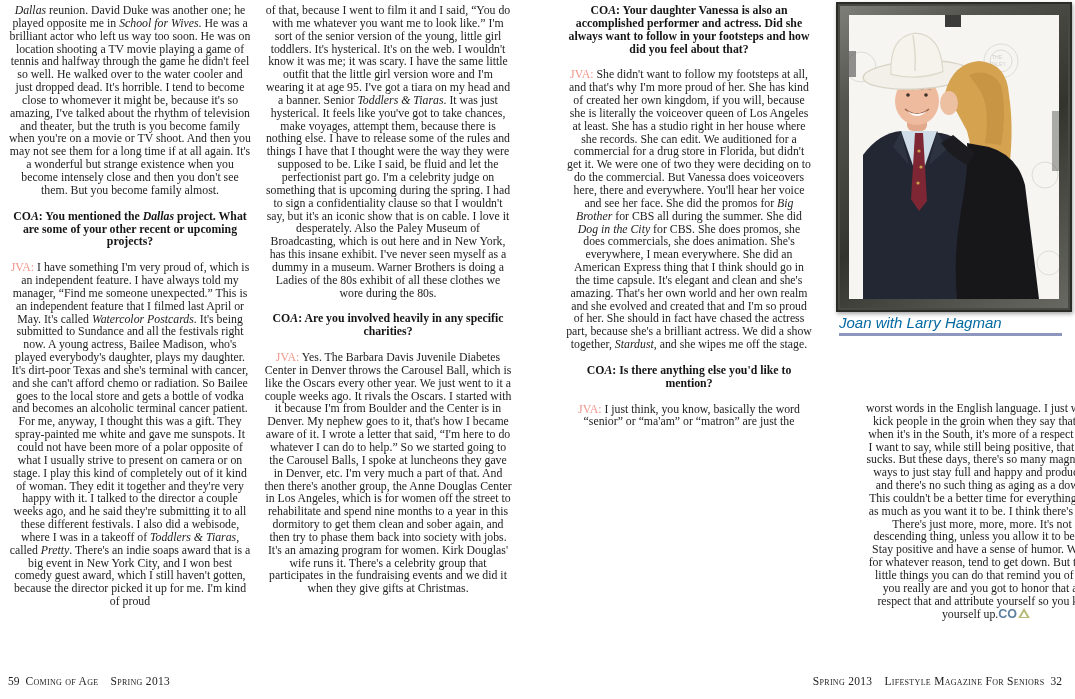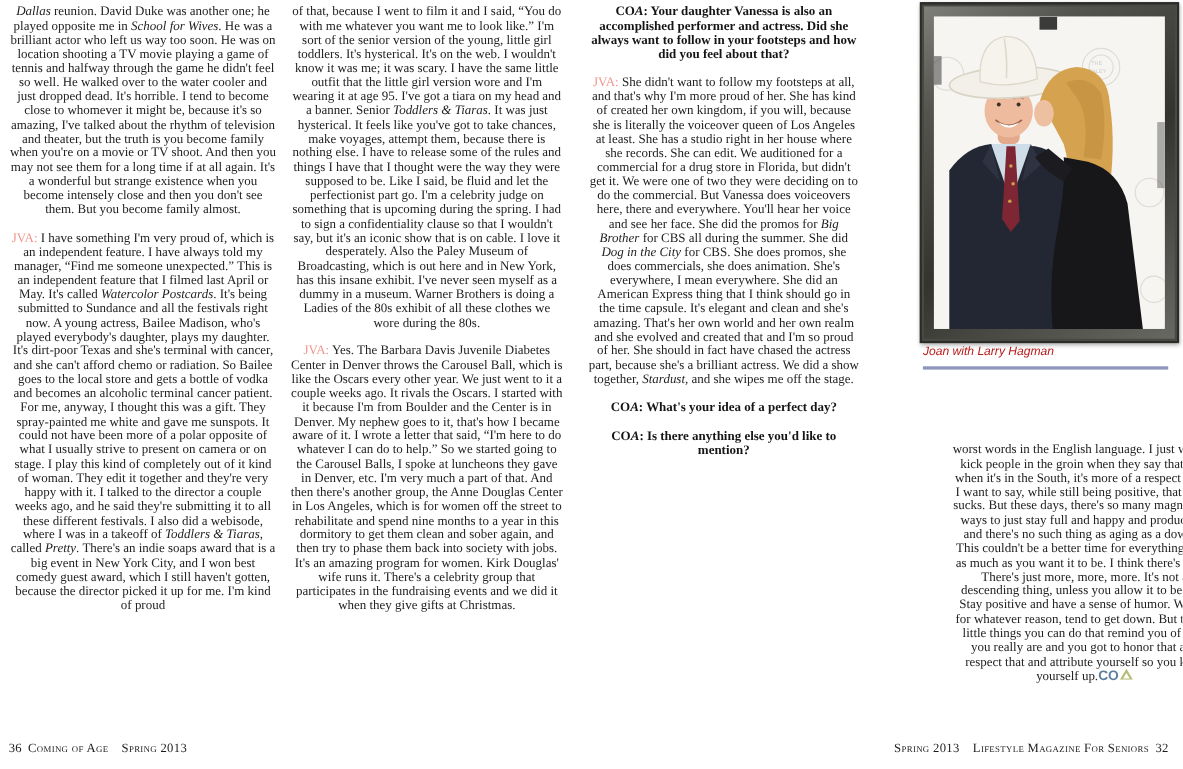--- a/index.html
+++ b/index.html
@@ -10,37 +10,37 @@
   }
   .col{position:absolute;top:4px;font-size:11.8px;line-height:12.85px;text-align:center;}
   .col p{margin:0 0 13px 0;}
   .col p.q{font-weight:bold;color:#151515;}
   .col p.a{color:#222;}
   .sp{white-space:nowrap;}
   .sp-q{font-weight:bold;color:#151515;}
   .sp-a{color:#ef978c;}
   #col1{left:8px;width:244px;}
   #col2{left:264px;width:248px;}
-  #col3{left:535px;width:246px;}
+  #col3{left:566px;width:246px;}
   #col4{left:866px;width:240px;top:402px;}
 
   
   #photo-frame{
     position:absolute;left:836px;top:2px;width:236px;height:310px;
     box-sizing:border-box;padding:13px;
     background:linear-gradient(145deg,#82827d 0%,#55554f 22%,#34342f 55%,#6a6a64 100%);
     box-shadow:inset 0 0 0 2px #2b2b28, inset 0 0 0 4px #494944, 1px 2px 4px rgba(0,0,0,.35);
   }
   #photo-inner{width:100%;height:100%;background:#f6f5f2;box-shadow:inset 0 0 8px rgba(0,0,0,.45);overflow:hidden;}
   #photo-inner svg{display:block;width:100%;height:100%;}
 
   #caption{
     position:absolute;left:839px;top:314px;width:230px;
     font-family:"Liberation Sans", sans-serif;font-style:italic;
-    font-size:11px;color:#b91c1c;
+    font-size:15px;color:#0369a1;
   }
   #caption-rule{position:absolute;left:839px;top:333px;width:223px;height:3px;background:#8d96bd;}
 
   
   .footer{position:absolute;top:675px;font-size:11.5px;color:#1c1c1c;}
   #footer-left{left:8px;}
   #footer-right{right:13px;text-align:right;}
   .sc{font-variant:small-caps;letter-spacing:.3px;text-align:right;}
   .footer .gap{display:inline-block;width:12px;}
   .footer .gap-s{display:inline-block;width:6px;}
@@ -49,31 +49,33 @@
   .coa-logo{display:inline-block;vertical-align:baseline;font-family:"Liberation Sans",sans-serif;
     font-weight:bold;font-size:12.5px;letter-spacing:0;}
   .coa-logo .co{color:#5c7f9e;}
   .coa-logo svg{vertical-align:baseline;margin-left:1px;}
 </style>
 </head>
 <body>
 
 <div class="col" id="col1">
     <p class="a"><i>Dallas</i> reunion. David Duke was another one; he played opposite me in <i>School for Wives</i>. He was a brilliant actor who left us way too soon. He was on location shooting a TV movie playing a game of tennis and halfway through the game he didn't feel so well. He walked over to the water cooler and just dropped dead. It's horrible. I tend to become close to whomever it might be, because it's so amazing, I've talked about the rhythm of television and theater, but the truth is you become family when you're on a movie or TV shoot. And then you may not see them for a long time if at all again. It's a wonderful but strange existence when you become intensely close and then you don't see them. But you become family almost.</p>
+    <p class="q"><span class="sp sp-q">CO<i>A</i>:</span> You mentioned the <i>Dallas</i> project. What are some of your other recent or upcoming projects?</p>
     <p class="a"><span class="sp sp-a">JVA:</span> I have something I'm very proud of, which is an independent feature. I have always told my manager, “Find me someone unexpected.” This is an independent feature that I filmed last April or May. It's called <i>Watercolor Postcards</i>. It's being submitted to Sundance and all the festivals right now. A young actress, Bailee Madison, who's played everybody's daughter, plays my daughter. It's dirt-poor Texas and she's terminal with cancer, and she can't afford chemo or radiation. So Bailee goes to the local store and gets a bottle of vodka and becomes an alcoholic terminal cancer patient. For me, anyway, I thought this was a gift. They spray-painted me white and gave me sunspots. It could not have been more of a polar opposite of what I usually strive to present on camera or on stage. I play this kind of completely out of it kind of woman. They edit it together and they're very happy with it. I talked to the director a couple weeks ago, and he said they're submitting it to all these different festivals. I also did a webisode, where I was in a takeoff of <i>Toddlers &amp; Tiaras</i>, called <i>Pretty</i>. There's an indie soaps award that is a big event in New York City, and I won best comedy guest award, which I still haven't gotten, because the director picked it up for me. I'm kind of proud</p>
   </div>
 <div class="col" id="col2">
     <p class="a">of that, because I went to film it and I said, “You do with me whatever you want me to look like.” I'm sort of the senior version of the young, little girl toddlers. It's hysterical. It's on the web. I wouldn't know it was me; it was scary. I have the same little outfit that the little girl version wore and I'm wearing it at age 95. I've got a tiara on my head and a banner. Senior <i>Toddlers &amp; Tiaras</i>. It was just hysterical. It feels like you've got to take chances, make voyages, attempt them, because there is nothing else. I have to release some of the rules and things I have that I thought were the way they were supposed to be. Like I said, be fluid and let the perfectionist part go. I'm a celebrity judge on something that is upcoming during the spring. I had to sign a confidentiality clause so that I wouldn't say, but it's an iconic show that is on cable. I love it desperately. Also the Paley Museum of Broadcasting, which is out here and in New York, has this insane exhibit. I've never seen myself as a dummy in a museum. Warner Brothers is doing a Ladies of the 80s exhibit of all these clothes we wore during the 80s.</p>
+    <p class="q"><span class="sp sp-q">CO<i>A</i>:</span> Are you involved heavily in any specific charities?</p>
     <p class="a"><span class="sp sp-a">JVA:</span> Yes. The Barbara Davis Juvenile Diabetes Center in Denver throws the Carousel Ball, which is like the Oscars every other year. We just went to it a couple weeks ago. It rivals the Oscars. I started with it because I'm from Boulder and the Center is in Denver. My nephew goes to it, that's how I became aware of it. I wrote a letter that said, “I'm here to do whatever I can do to help.” So we started going to the Carousel Balls, I spoke at luncheons they gave in Denver, etc. I'm very much a part of that. And then there's another group, the Anne Douglas Center in Los Angeles, which is for women off the street to rehabilitate and spend nine months to a year in this dormitory to get them clean and sober again, and then try to phase them back into society with jobs. It's an amazing program for women. Kirk Douglas' wife runs it. There's a celebrity group that participates in the fundraising events and we did it when they give gifts at Christmas.</p>
   </div>
 <div class="col" id="col3">
     <p class="q"><span class="sp sp-q">CO<i>A</i>:</span> Your daughter Vanessa is also an accomplished performer and actress. Did she always want to follow in your footsteps and how did you feel about that?</p>
     <p class="a"><span class="sp sp-a">JVA:</span> She didn't want to follow my footsteps at all, and that's why I'm more proud of her. She has kind of created her own kingdom, if you will, because she is literally the voiceover queen of Los Angeles at least. She has a studio right in her house where she records. She can edit. We auditioned for a commercial for a drug store in Florida, but didn't get it. We were one of two they were deciding on to do the commercial. But Vanessa does voiceovers here, there and everywhere. You'll hear her voice and see her face. She did the promos for <i>Big Brother</i> for CBS all during the summer. She did <i>Dog in the City</i> for CBS. She does promos, she does commercials, she does animation. She's everywhere, I mean everywhere. She did an American Express thing that I think should go in the time capsule. It's elegant and clean and she's amazing. That's her own world and her own realm and she evolved and created that and I'm so proud of her. She should in fact have chased the actress part, because she's a brilliant actress. We did a show together, <i>Stardust</i>, and she wipes me off the stage.</p>
-    <p class="q"><span class="sp sp-q">CO<i>A</i>:</span> What's your idea of a perfect day?</p>
     <p class="q"><span class="sp sp-q">CO<i>A</i>:</span> Is there anything else you'd like to mention?</p>
+    <p class="a"><span class="sp sp-a">JVA:</span> I just think, you know, basically the word “senior” or “ma'am” or “matron” are just the</p>
   </div>
 <div class="col" id="col4">
     <p class="a">worst words in the English language. I just want to kick people in the groin when they say that. But when it's in the South, it's more of a respect thing. I want to say, while still being positive, that aging sucks. But these days, there's so many magnificent ways to just stay full and happy and productive, and there's no such thing as aging as a downer. This couldn't be a better time for everything to be as much as you want it to be. I think there's more. There's just more, more, more. It's not a descending thing, unless you allow it to be that. Stay positive and have a sense of humor. We all, for whatever reason, tend to get down. But there's little things you can do that remind you of who you really are and you got to honor that and respect that and attribute yourself so you keep yourself up.<span class="coa-logo"><span class="co">CO</span><svg class="tri" width="12" height="10" viewBox="0 0 13 11">
           <path d="M6.5 0 L13 11 H0 Z" fill="#b6bb76"></path>
           <path d="M6.5 4.2 L9.8 9.8 H3.2 Z" fill="#ffffff"></path>
         </svg></span></p>
   </div>
 
 <div id="photo-frame">
   <div id="photo-inner">
@@ -130,17 +132,17 @@
       <path d="M112 196 Q120 152 118 128 L140 132 Q168 140 176 170 L190 284 L108 284 Q104 240 112 196 Z" fill="#17171a"></path>
       <path d="M118 150 Q100 140 92 128 L104 120 Q116 130 126 138 Z" fill="#1c1c20"></path>
     </svg>
   </div>
 </div>
 
 <div id="caption">Joan with Larry Hagman</div>
 <div id="caption-rule"></div>
 
 <div class="footer" id="footer-left">
-  <span>36</span><span class="gap-s"></span><span class="sc">Coming of Age</span><span class="gap"></span><span class="sc">Spring 2013</span>
+  <span>59</span><span class="gap-s"></span><span class="sc">Coming of Age</span><span class="gap"></span><span class="sc">Spring 2013</span>
 </div>
 <div class="footer" id="footer-right">
   <span class="sc">Spring 2013</span><span class="gap"></span><span class="sc">Lifestyle Magazine For Seniors</span><span class="gap-s"></span><span>32</span>
 </div>
 
 </body></html>

